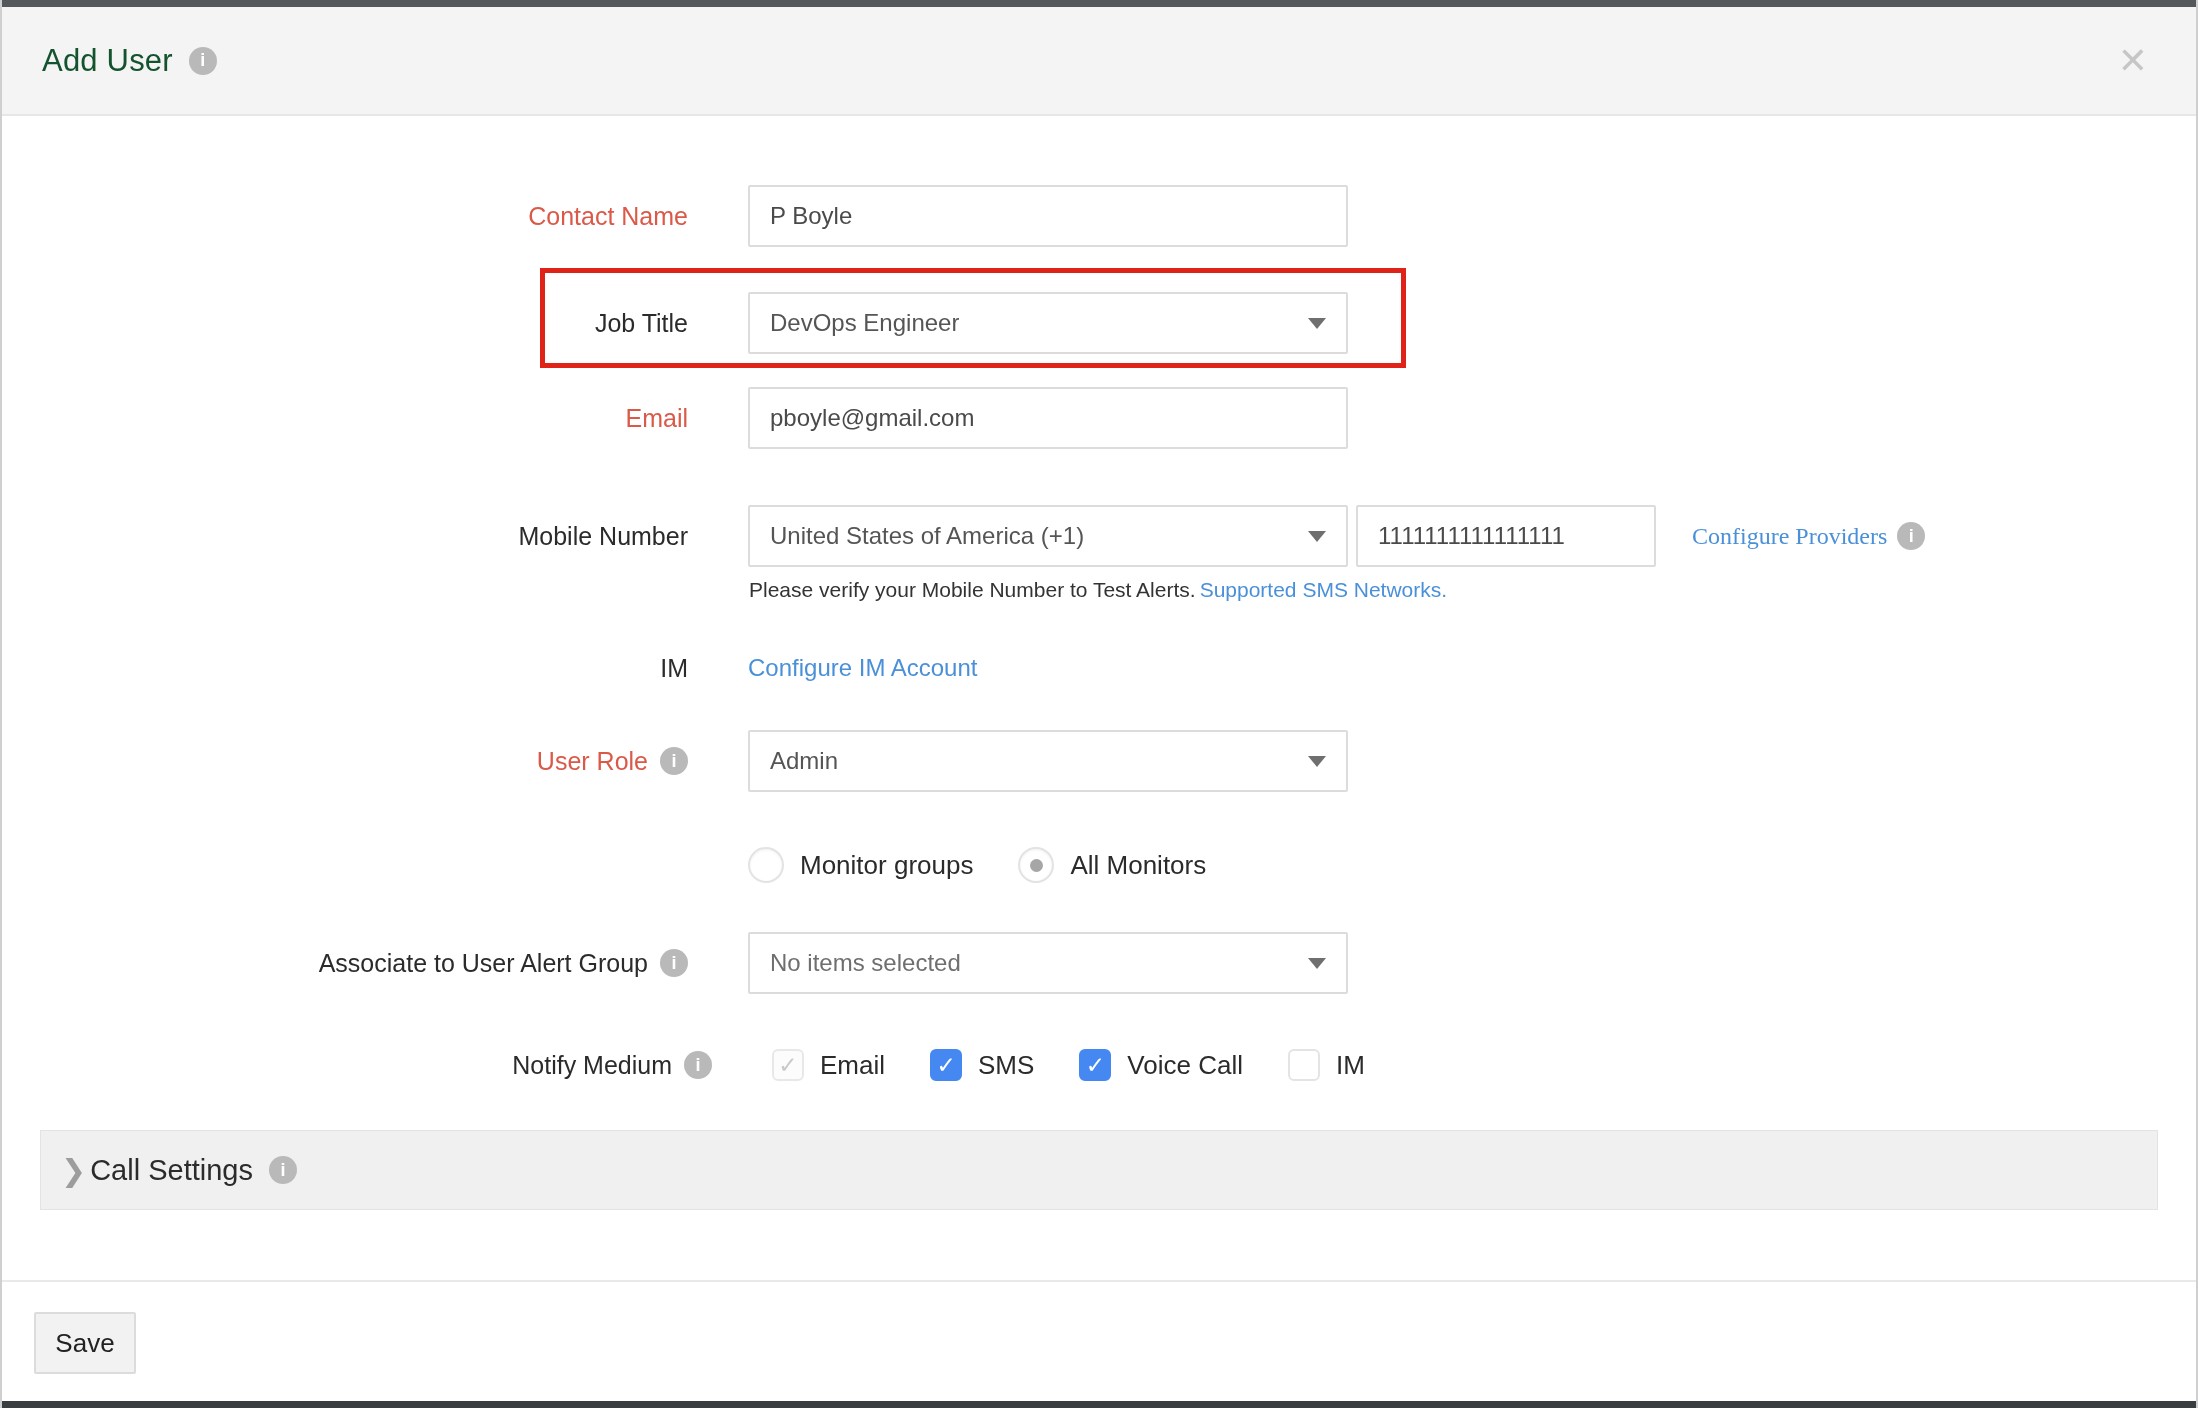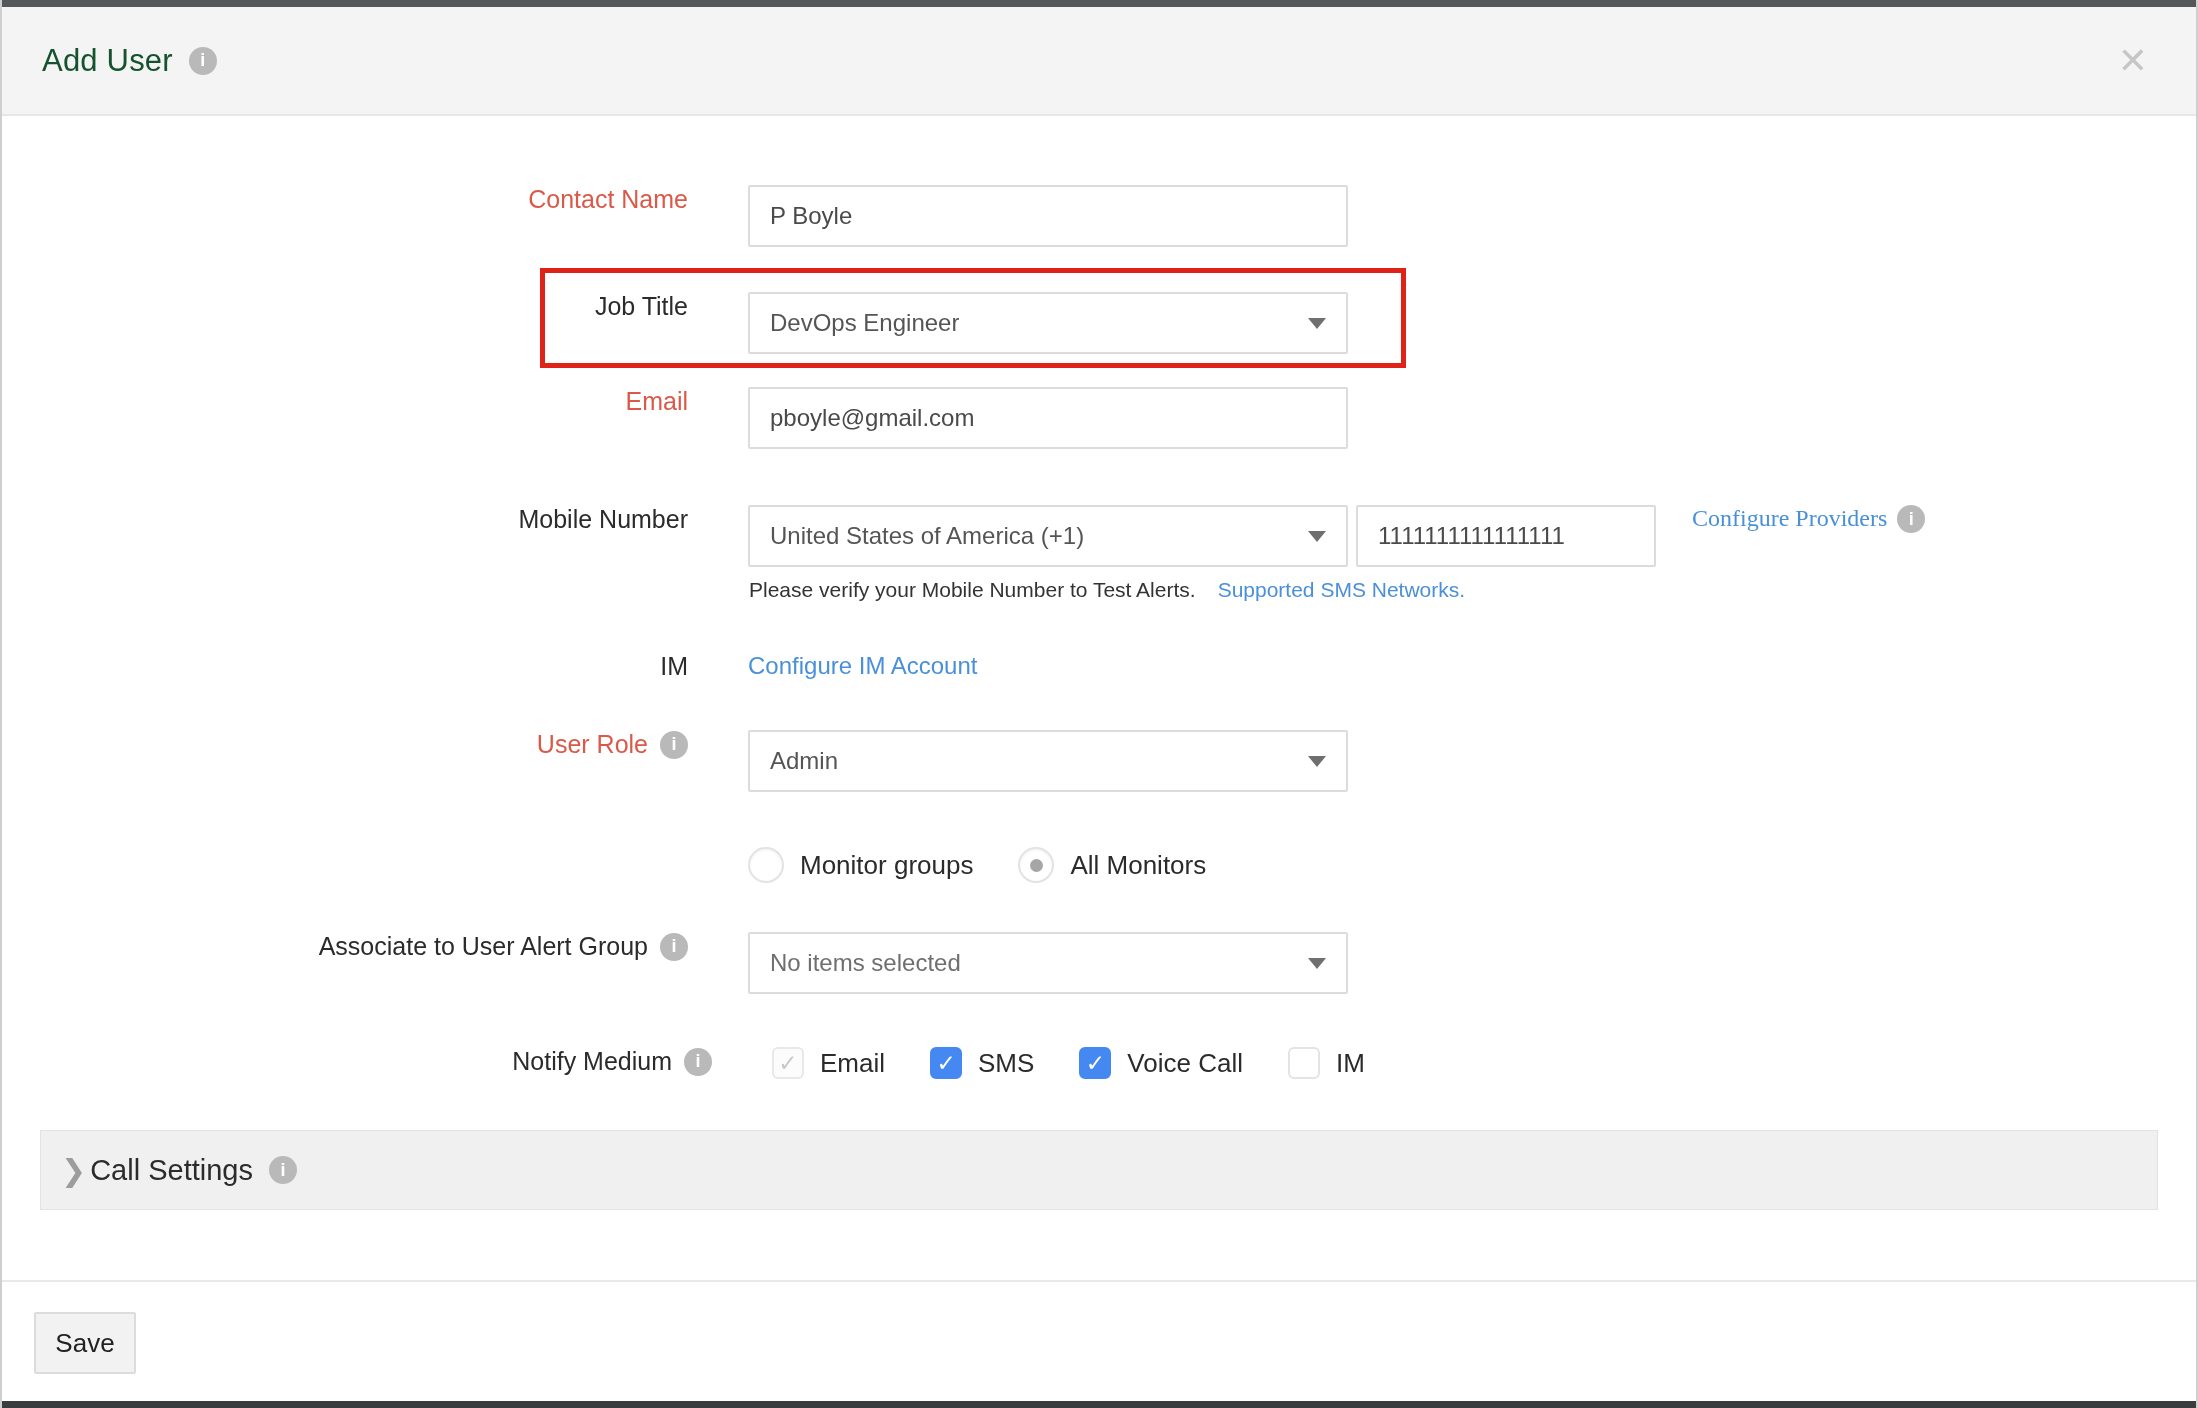--- a/index.html
+++ b/index.html
@@ -18,21 +18,21 @@
                   display:flex; align-items:center; padding:0 48px 0 40px; }
   .modal-title { font-size:31px; font-weight:500; color:#14532d; letter-spacing:0.2px; }
   .info-icon { display:inline-flex; align-items:center; justify-content:center;
                width:28px; height:28px; border-radius:50%; background:#b9b9b9;
                color:#ffffff; font-size:18px; font-weight:bold; font-style:normal;
                margin-left:16px; flex:0 0 auto; }
   .close-x { margin-left:auto; font-size:36px; color:#c6c6c6; font-weight:400;
              line-height:1; cursor:pointer; }
 
   
-  .row { position:absolute; left:0; width:100%; display:flex; align-items:flex-start; }
+  .row { position:absolute; left:0; width:100%; display:flex; align-items:center; }
   .lbl { width:686px; flex:0 0 686px; display:flex; justify-content:flex-end;
          align-items:center; gap:12px; font-size:25px; color:#2b2b2b; text-align:right; }
   .lbl.req { color:#da5948; }
   .field-gap { width:60px; flex:0 0 60px; }
 
   .txt { width:600px; height:62px; border:2px solid #dcdcdc; border-radius:2px;
          background:#fff; font-family:inherit; font-size:24px; color:#4a4a4a;
          padding:8px 20px; outline:none; }
   .txt.small { width:300px; }
 
@@ -41,21 +41,21 @@
                padding:0 48px 0 20px; cursor:pointer; }
   .selectbox .sel-val { font-size:24px; color:#555; white-space:nowrap; overflow:hidden; }
   .selectbox .sel-val.muted { color:#6f6f6f; }
   .caret { position:absolute; right:20px; top:50%; margin-top:-5px; width:0; height:0;
            border-left:9px solid transparent; border-right:9px solid transparent;
            border-top:11px solid #6f6f6f; }
 
   .link { color:#4a90d9; font-size:24px; text-decoration:none; cursor:pointer; }
 
   .helper { position:absolute; left:747px; top:578px; font-size:21px; color:#333;
-            display:flex; gap:22px; align-items:flex-end; }
+            display:flex; gap:4px; align-items:flex-end; }
   .helper .link { font-size:21px; }
 
   
   .radio { width:36px; height:36px; border-radius:50%; background:#fff;
            border:2px solid #e3e3e3; box-shadow:inset 0 1px 3px rgba(0,0,0,0.06);
            display:inline-flex; align-items:center; justify-content:center;
            cursor:pointer; flex:0 0 auto; }
   .radio.selected::after { content:""; width:13px; height:13px; border-radius:50%;
                            background:#a6a6a6; }
   .radio-label { font-size:26px; color:#2b2b2b; margin-left:16px; }

